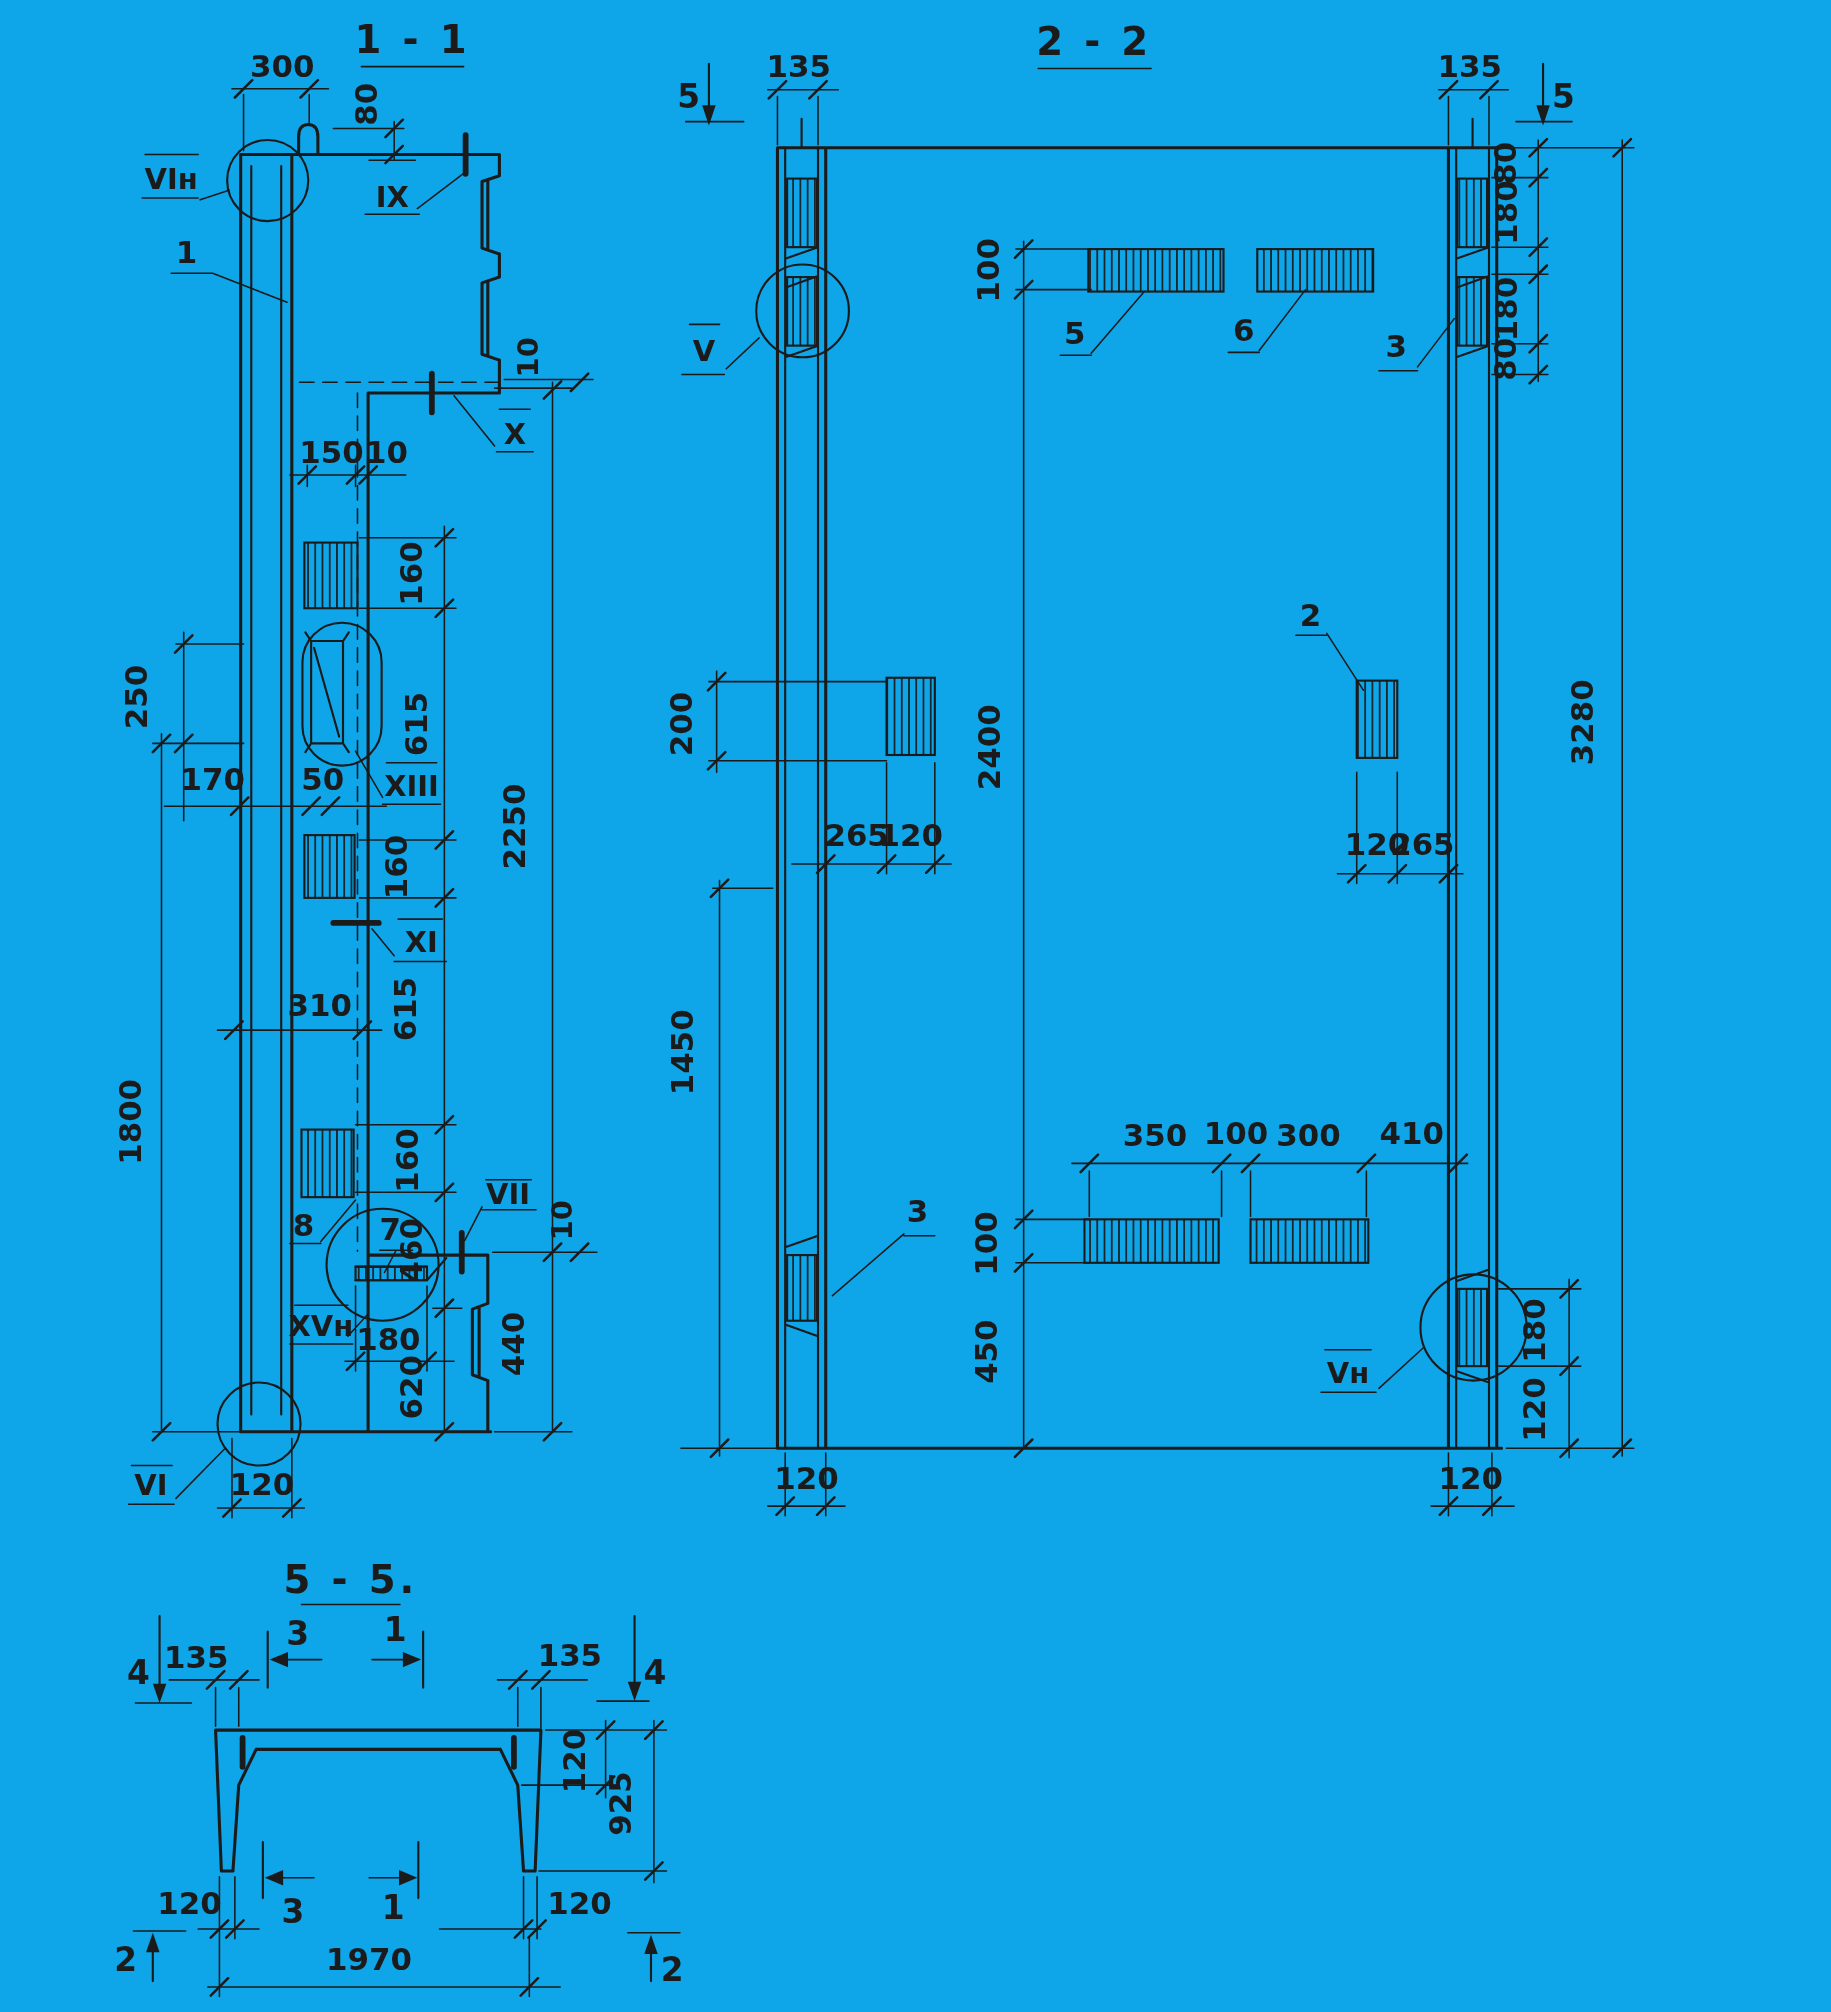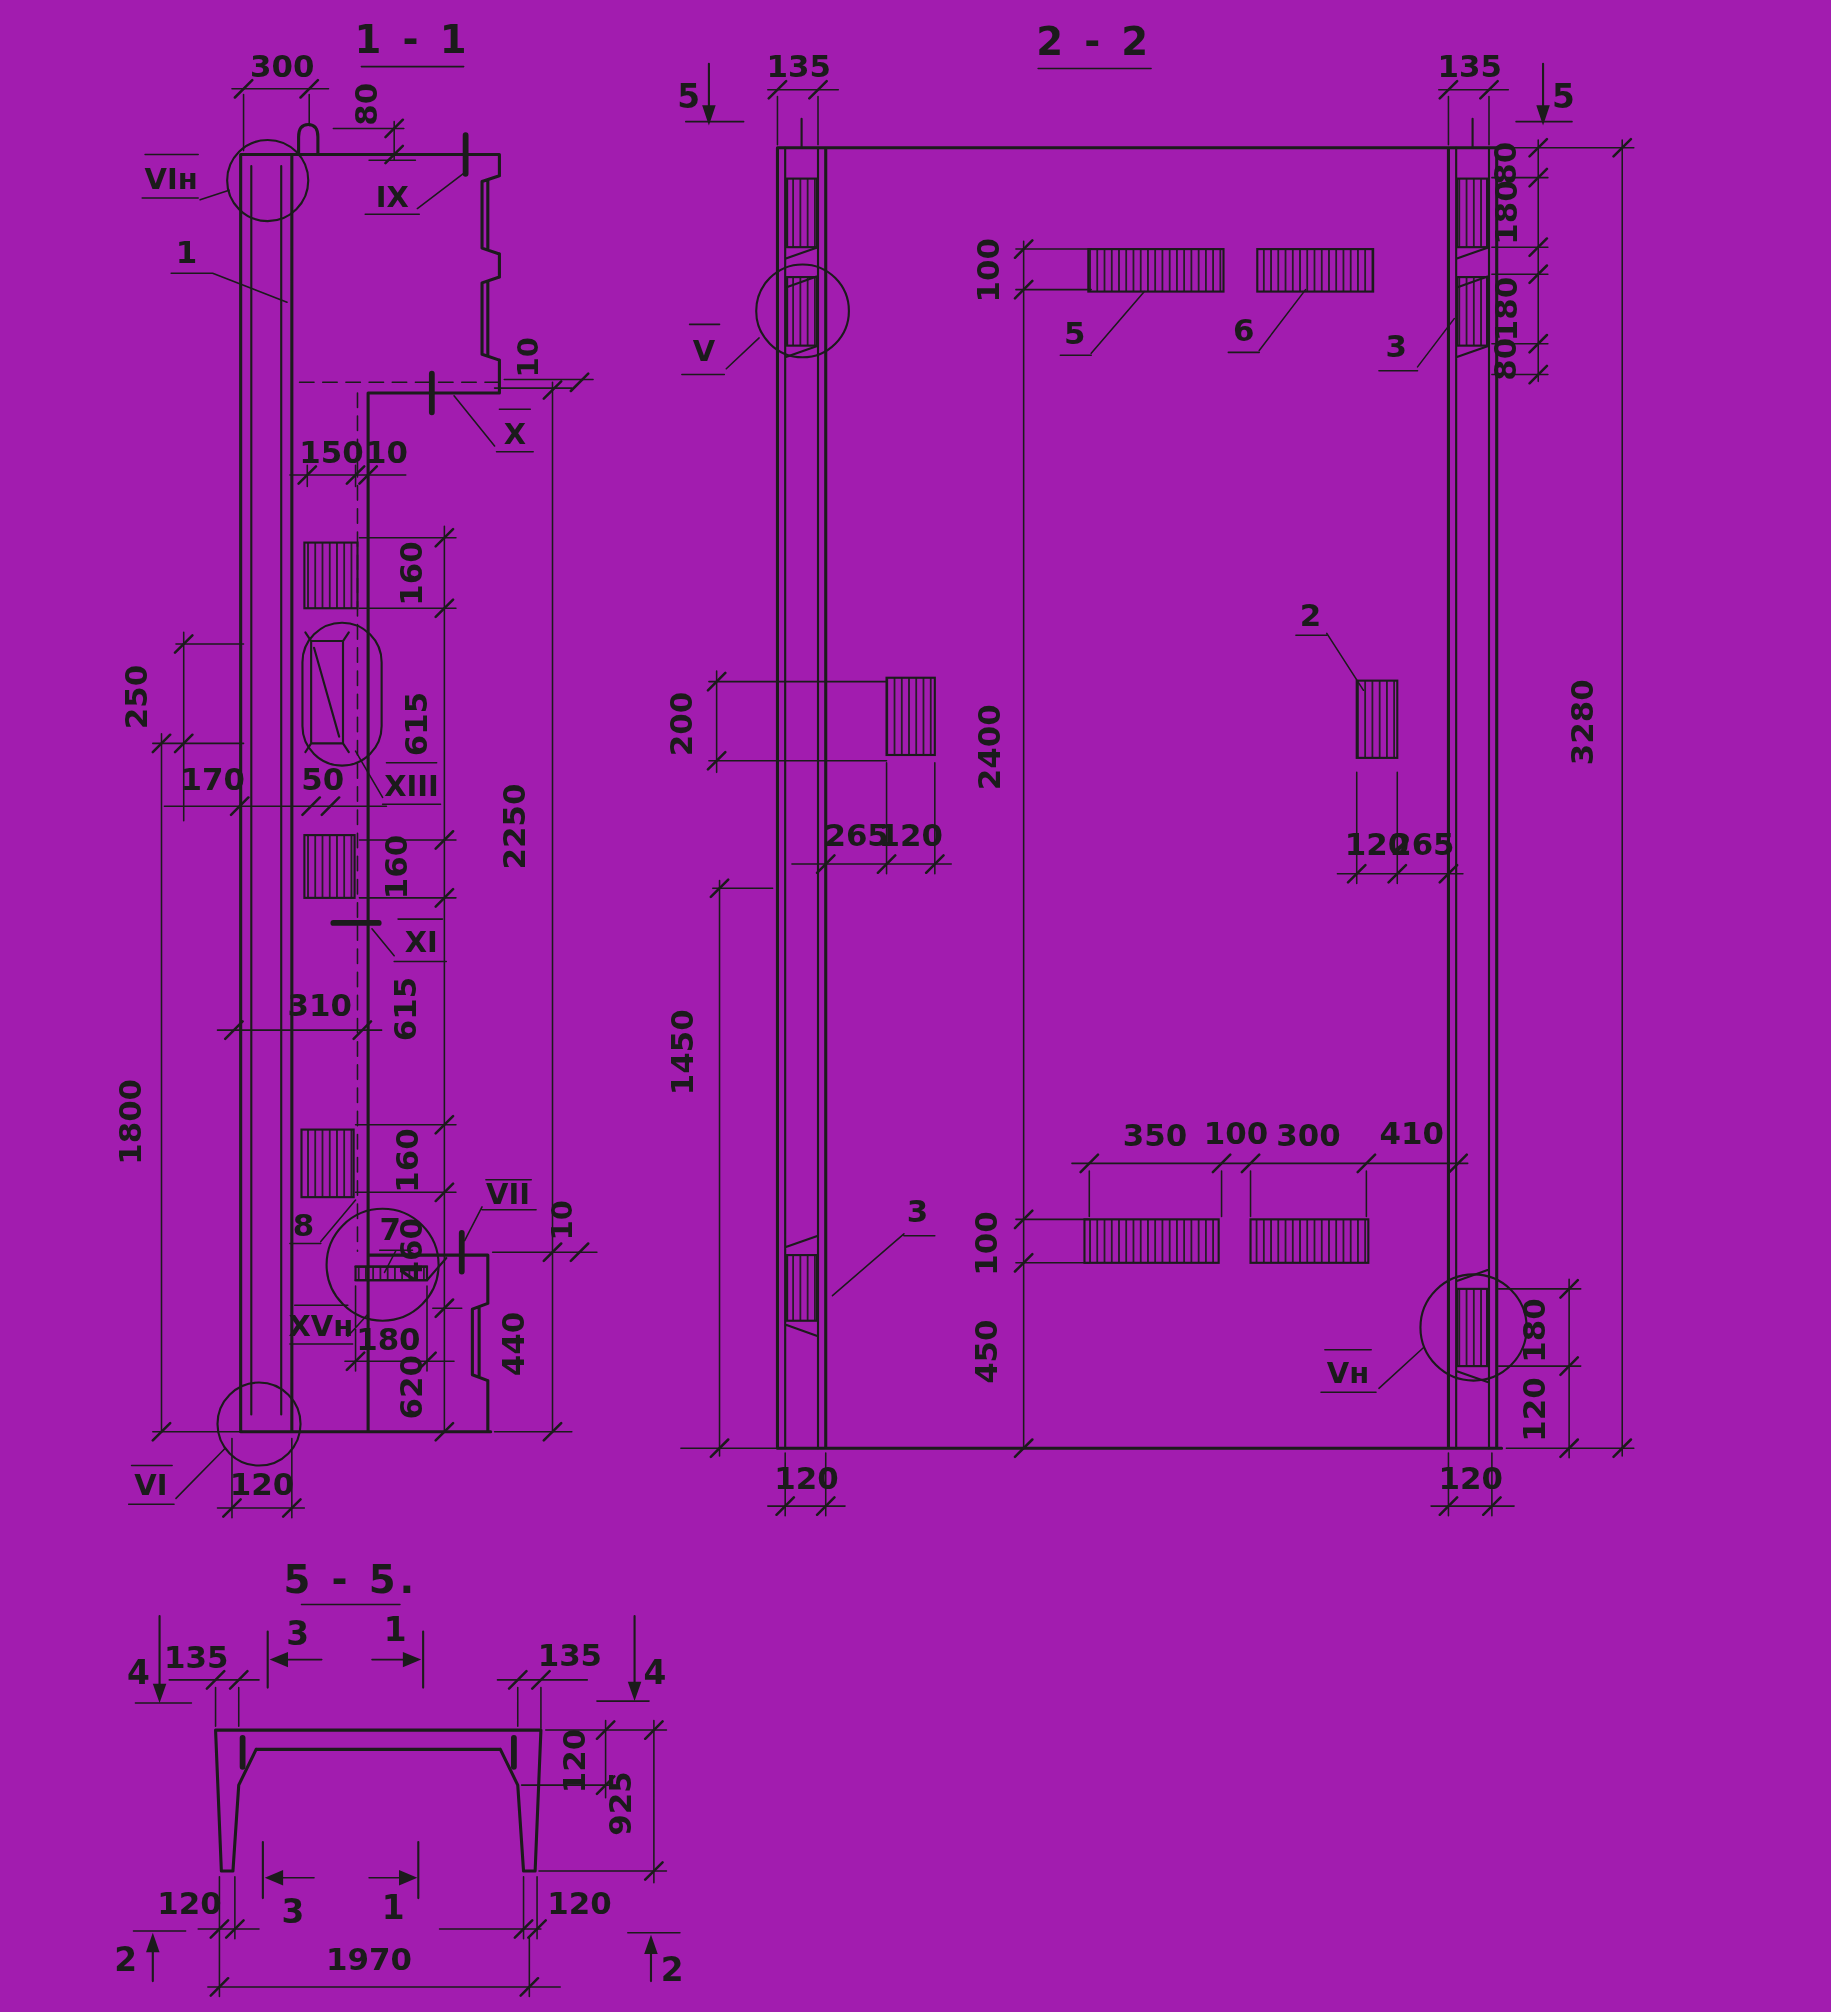--- a/index.html
+++ b/index.html
@@ -1,16 +1,16 @@
 <!DOCTYPE html>
 <html><head>
 <meta charset="utf-8">
 <style>
   html,body{margin:0;padding:0;background:#ffffff;}
-  .stage{position:relative;width:1832px;height:2012px;background:#a21caf;overflow:hidden;}
+  .stage{position:relative;width:1832px;height:2012px;background:#0ea5e9;overflow:hidden;}
   svg{position:absolute;left:0;top:0;}
   .k{stroke:#1b1b1b;stroke-width:3.2;fill:none;stroke-linecap:round;stroke-linejoin:round;}
   .m{stroke:#1b1b1b;stroke-width:2.2;fill:none;stroke-linecap:round;}
   .n{stroke:#1b1b1b;stroke-width:1.6;fill:none;stroke-linecap:round;}
   .b{stroke:#1b1b1b;stroke-width:6;fill:none;stroke-linecap:round;}
   .d{stroke-dasharray:15 9;}
   .tk{stroke:#1b1b1b;stroke-width:2.6;fill:none;stroke-linecap:round;}
   .hz{fill:url(#hv);stroke:#1b1b1b;stroke-width:2.2;}
   text{font-family:"DejaVu Sans","Liberation Sans",sans-serif;font-weight:bold;fill:#1b1b1b;}
   .t32{font-size:32px;text-anchor:middle;}

